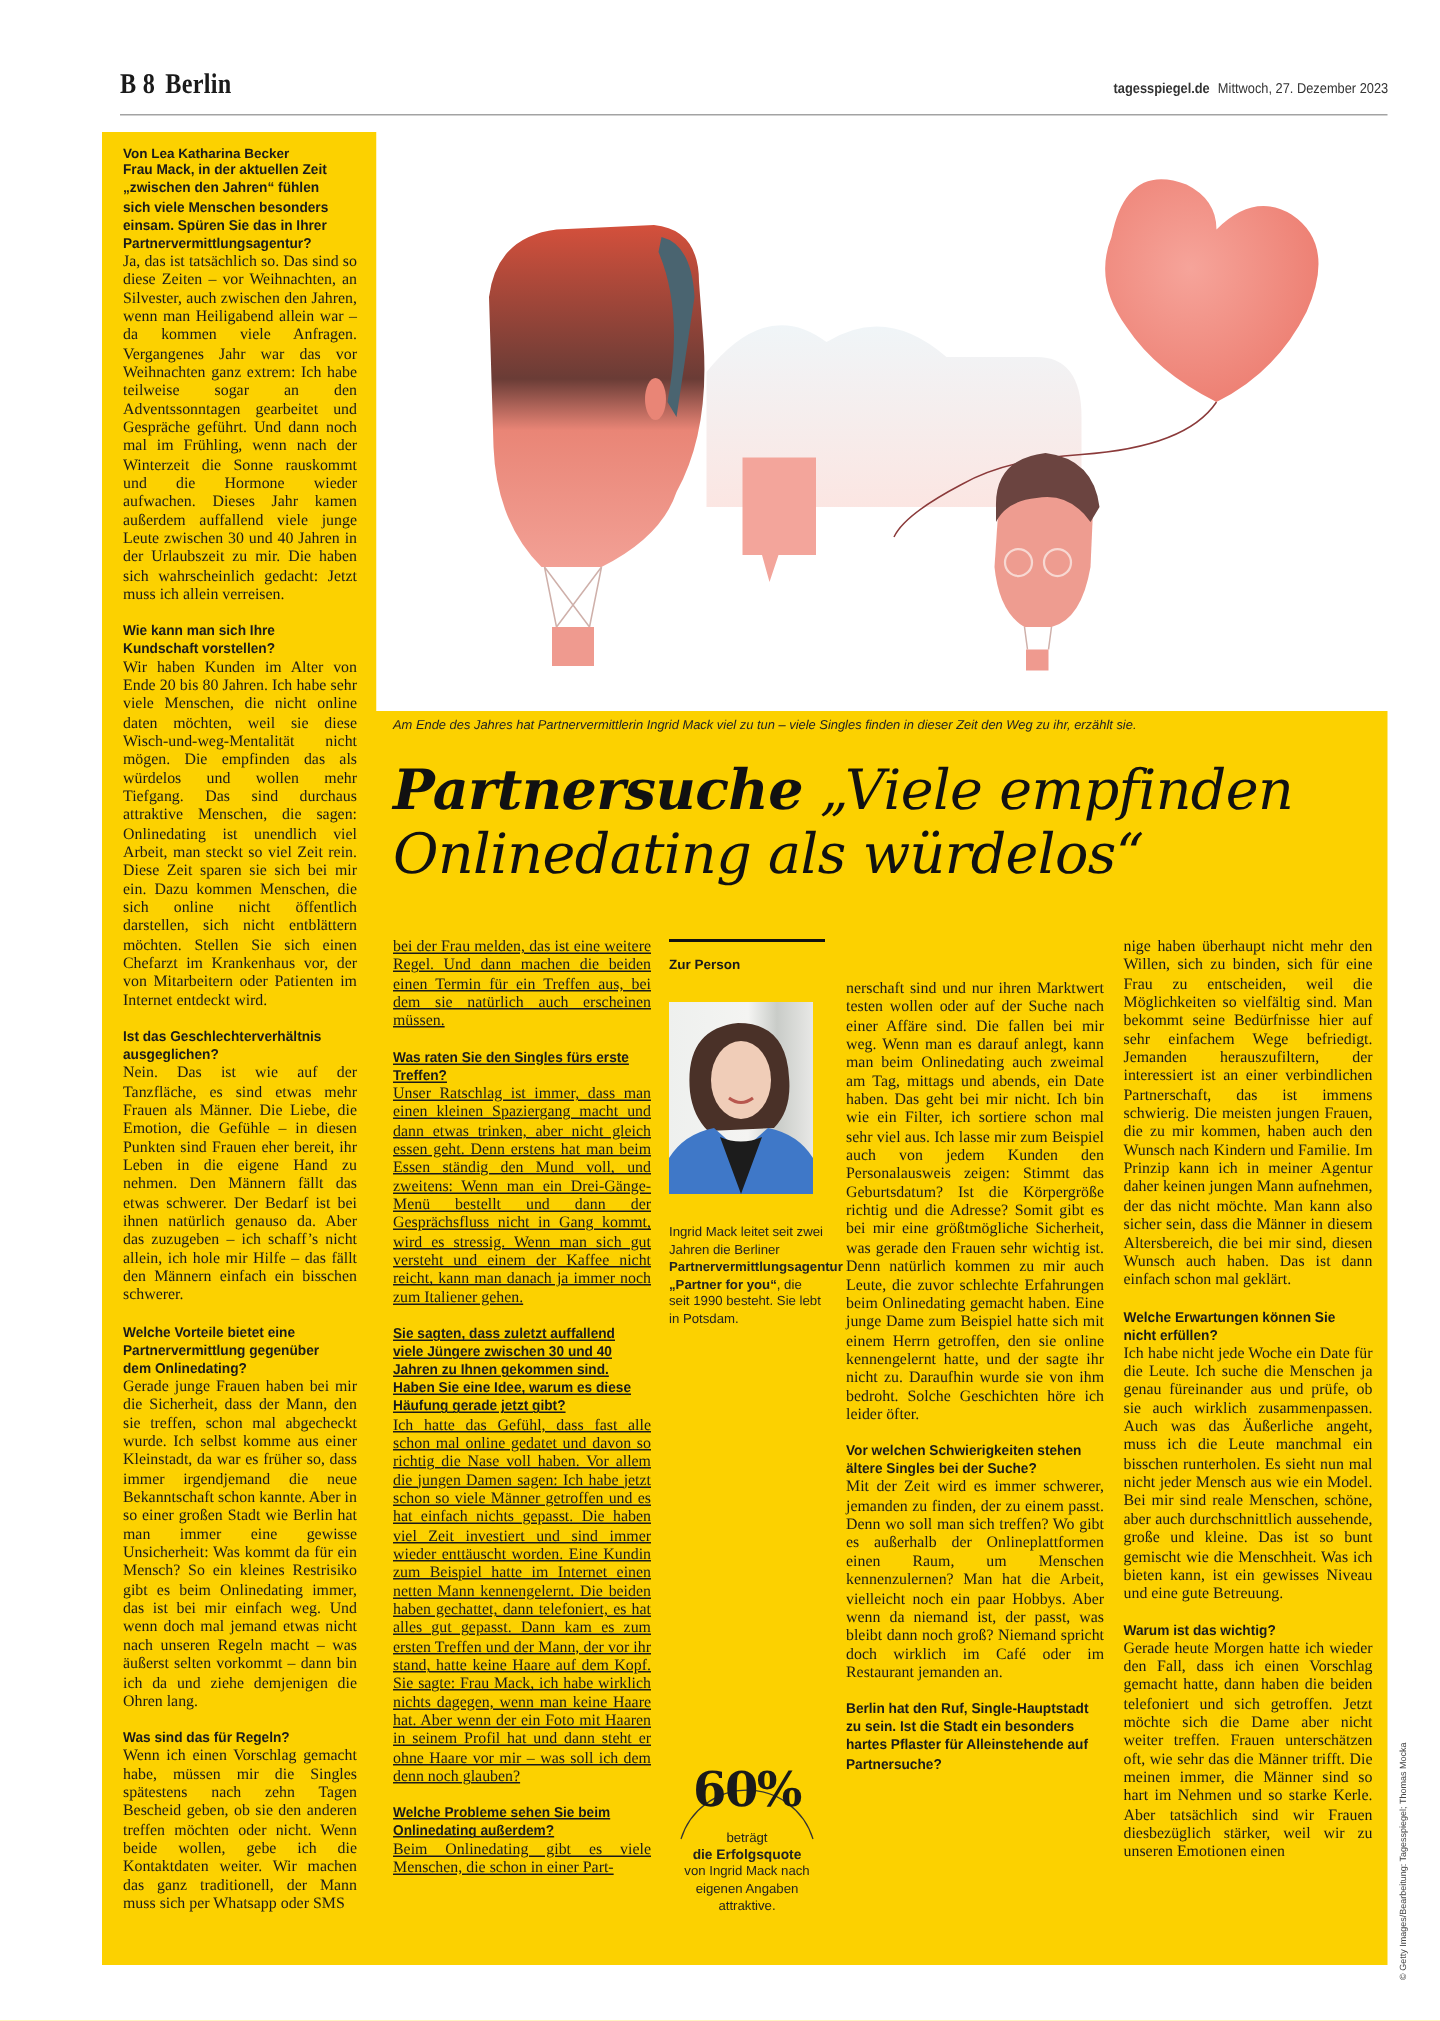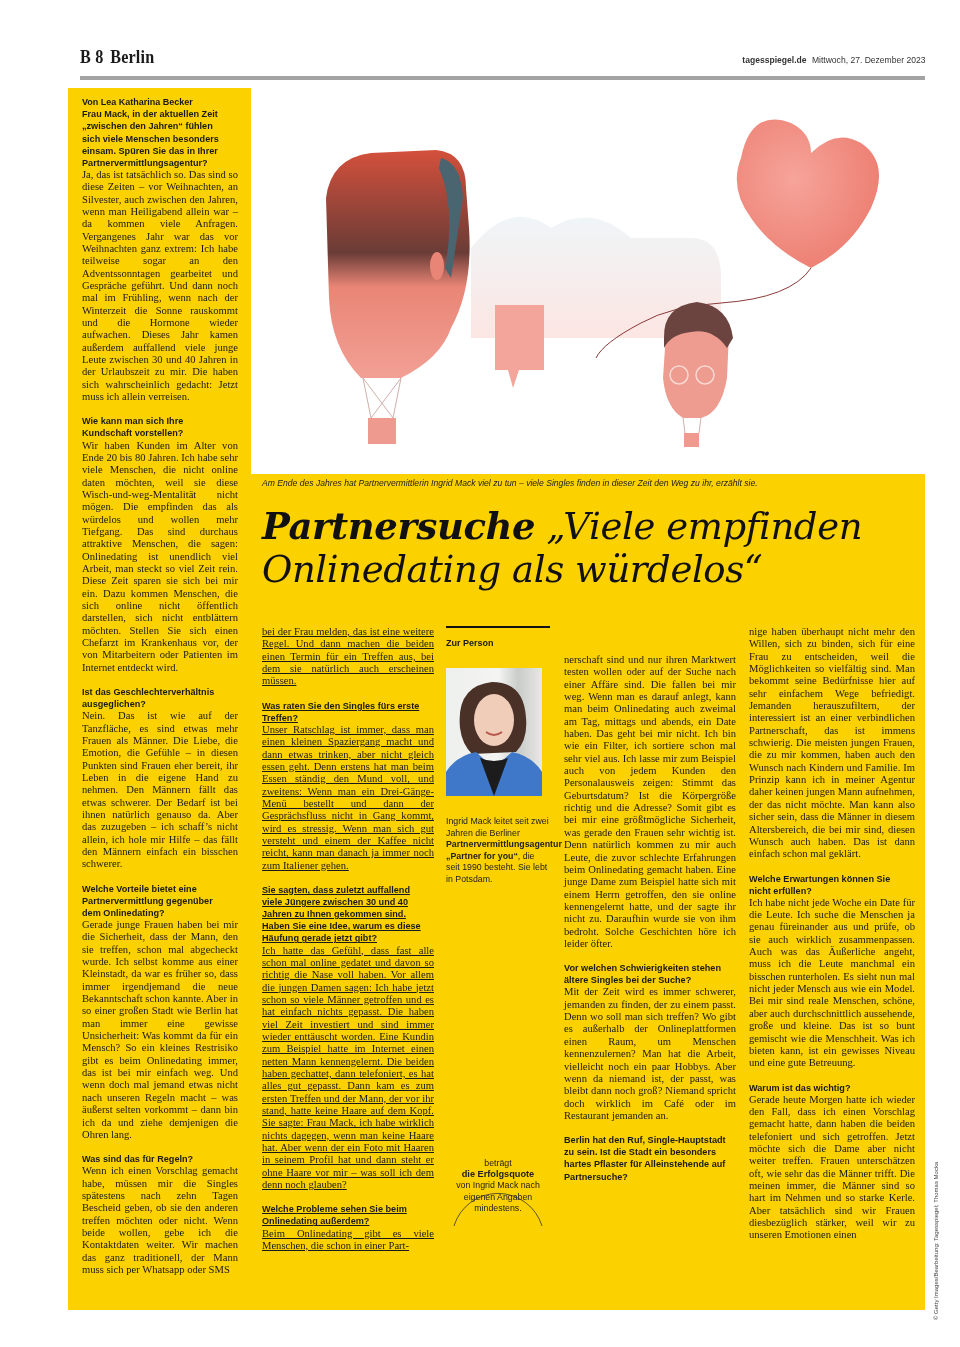--- a/index.html
+++ b/index.html
@@ -1,18 +1,18 @@
 <!DOCTYPE html>
 <html><head>
 <meta charset="utf-8">
 <style>
   html, body { margin: 0; padding: 0; background: #ffffff; }
   body { width: 960px; height: 1347px; position: relative; overflow: hidden; font-family: "Liberation Serif", serif; color: #1a1a1a; }
 
-  .masthead { position: absolute; left: 80px; top: 46px; width: 845px; height: 30px; border-bottom: 4px solid #a3a3a3; }
+  .masthead { position: absolute; left: 80px; top: 46px; width: 845px; height: 30px; border-bottom: 1px solid #a3a3a3; }
   .mast-left { position: absolute; left: 0; top: 0; font-family: "Liberation Serif", serif; font-weight: bold; font-size: 19px; letter-spacing: 0.2px; transform: scaleX(0.85); transform-origin: left top; }
   .mast-left .page-no { margin-right: 8px; }
   .mast-right { position: absolute; right: 0; top: 8px; font-family: "Liberation Sans", sans-serif; font-size: 9.5px; color: #333; transform: scaleX(0.9); transform-origin: right top; }
   .mast-right .site { font-weight: bold; margin-right: 6px; }
 
   .yellow-left { position: absolute; left: 68px; top: 88px; width: 183px; height: 1222px; background: #fcd100; }
   .yellow-main { position: absolute; left: 68px; top: 474px; width: 857px; height: 836px; background: #fcd100; }
 
   .illustration { position: absolute; left: 251px; top: 88px; width: 674px; height: 386px; background: #ffffff; overflow: hidden; }
 
@@ -145,24 +145,25 @@
       <path d="M40 64 Q48 70 56 64" stroke="#b8574e" stroke-width="2" fill="none"></path>
     </svg>
   </div>
   <div class="zur-bio"><span>Ingrid Mack leitet seit zwei Jahren die Berliner </span><b>Partnervermittlungsagentur „Partner for you“</b><span>, die seit 1990 besteht. Sie lebt in Potsdam.</span></div>
 </div>
 
 <div class="stat">
   <svg class="stat-arc" viewBox="0 0 104 80">
     <path d="M8 76 A46 46 0 0 1 96 76" fill="none" stroke="#333" stroke-width="0.8"></path>
   </svg>
+  <div class="stat-num">60%</div>
   <div class="stat-text">
     <span>beträgt</span>
     <b>die Erfolgsquote</b>
-    <span>von Ingrid Mack nach eigenen Angaben mindestens.</span>
+    <span>von Ingrid Mack nach eigenen Angaben attraktive.</span>
   </div>
 </div>
 
 <div class="col" style="left:564px; top:654px; width:172px;">
   <p>nerschaft sind und nur ihren Marktwert testen wollen oder auf der Suche nach einer Affäre sind. Die fallen bei mir weg. Wenn man es darauf anlegt, kann man beim Onlinedating auch zweimal am Tag, mittags und abends, ein Date haben. Das geht bei mir nicht. Ich bin wie ein Filter, ich sortiere schon mal sehr viel aus. Ich lasse mir zum Beispiel auch von jedem Kunden den Personalausweis zeigen: Stimmt das Geburtsdatum? Ist die Körpergröße richtig und die Adresse? Somit gibt es bei mir eine größtmögliche Sicherheit, was gerade den Frauen sehr wichtig ist. Denn natürlich kommen zu mir auch Leute, die zuvor schlechte Erfahrungen beim Onlinedating gemacht haben. Eine junge Dame zum Beispiel hatte sich mit einem Herrn getroffen, den sie online kennengelernt hatte, und der sagte ihr nicht zu. Daraufhin wurde sie von ihm bedroht. Solche Geschichten höre ich leider öfter.</p>
   <p class="q">Vor welchen Schwierigkeiten stehen ältere Singles bei der Suche?</p>
   <p>Mit der Zeit wird es immer schwerer, jemanden zu finden, der zu einem passt. Denn wo soll man sich treffen? Wo gibt es außerhalb der Onlineplattformen einen Raum, um Menschen kennenzulernen? Man hat die Arbeit, vielleicht noch ein paar Hobbys. Aber wenn da niemand ist, der passt, was bleibt dann noch groß? Niemand spricht doch wirklich im Café oder im Restaurant jemanden an.</p>
   <p class="q">Berlin hat den Ruf, Single-Hauptstadt zu sein. Ist die Stadt ein besonders hartes Pflaster für Alleinstehende auf Partnersuche?</p>
 </div>
 

